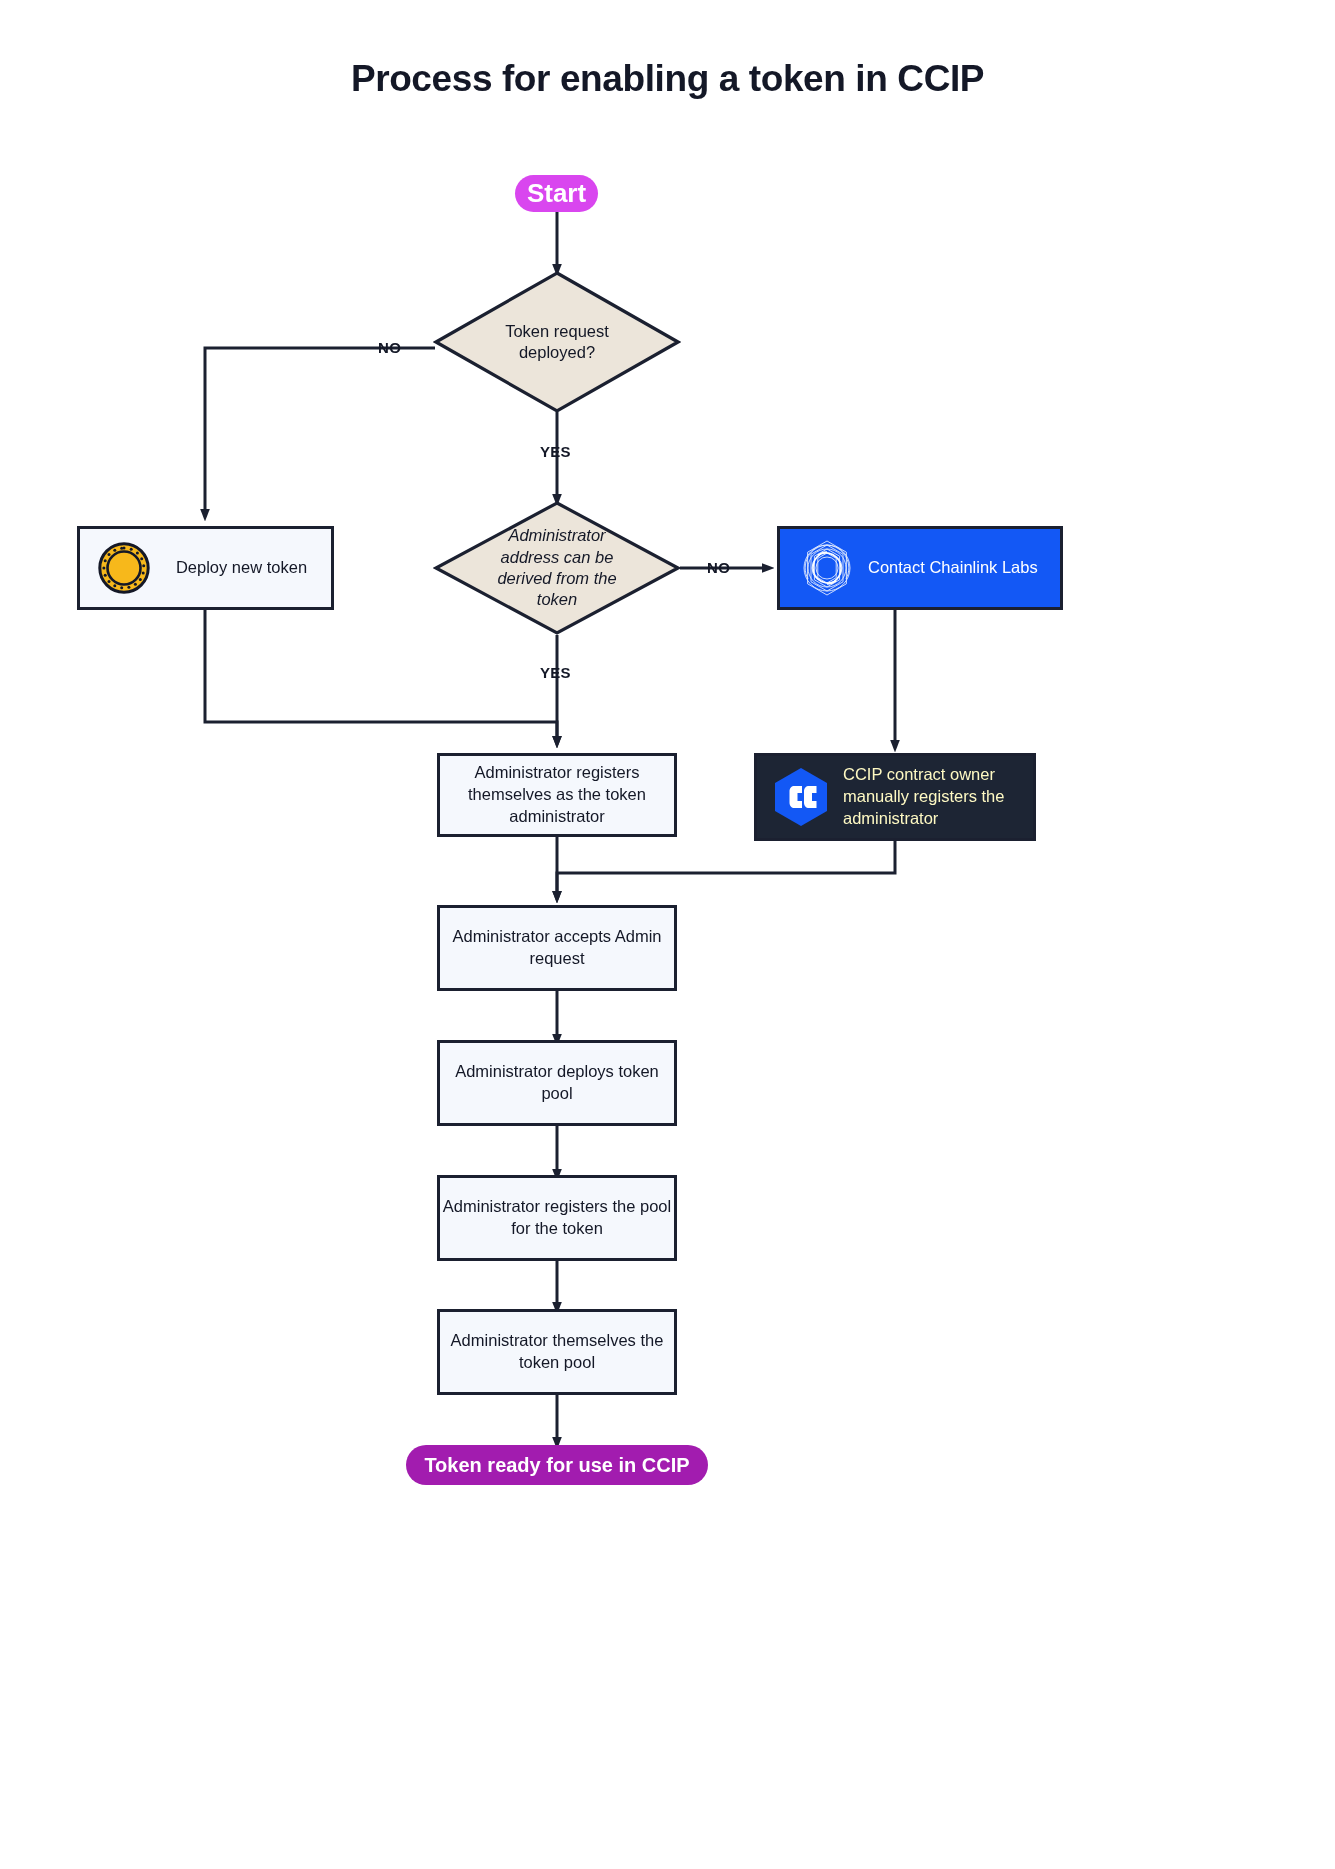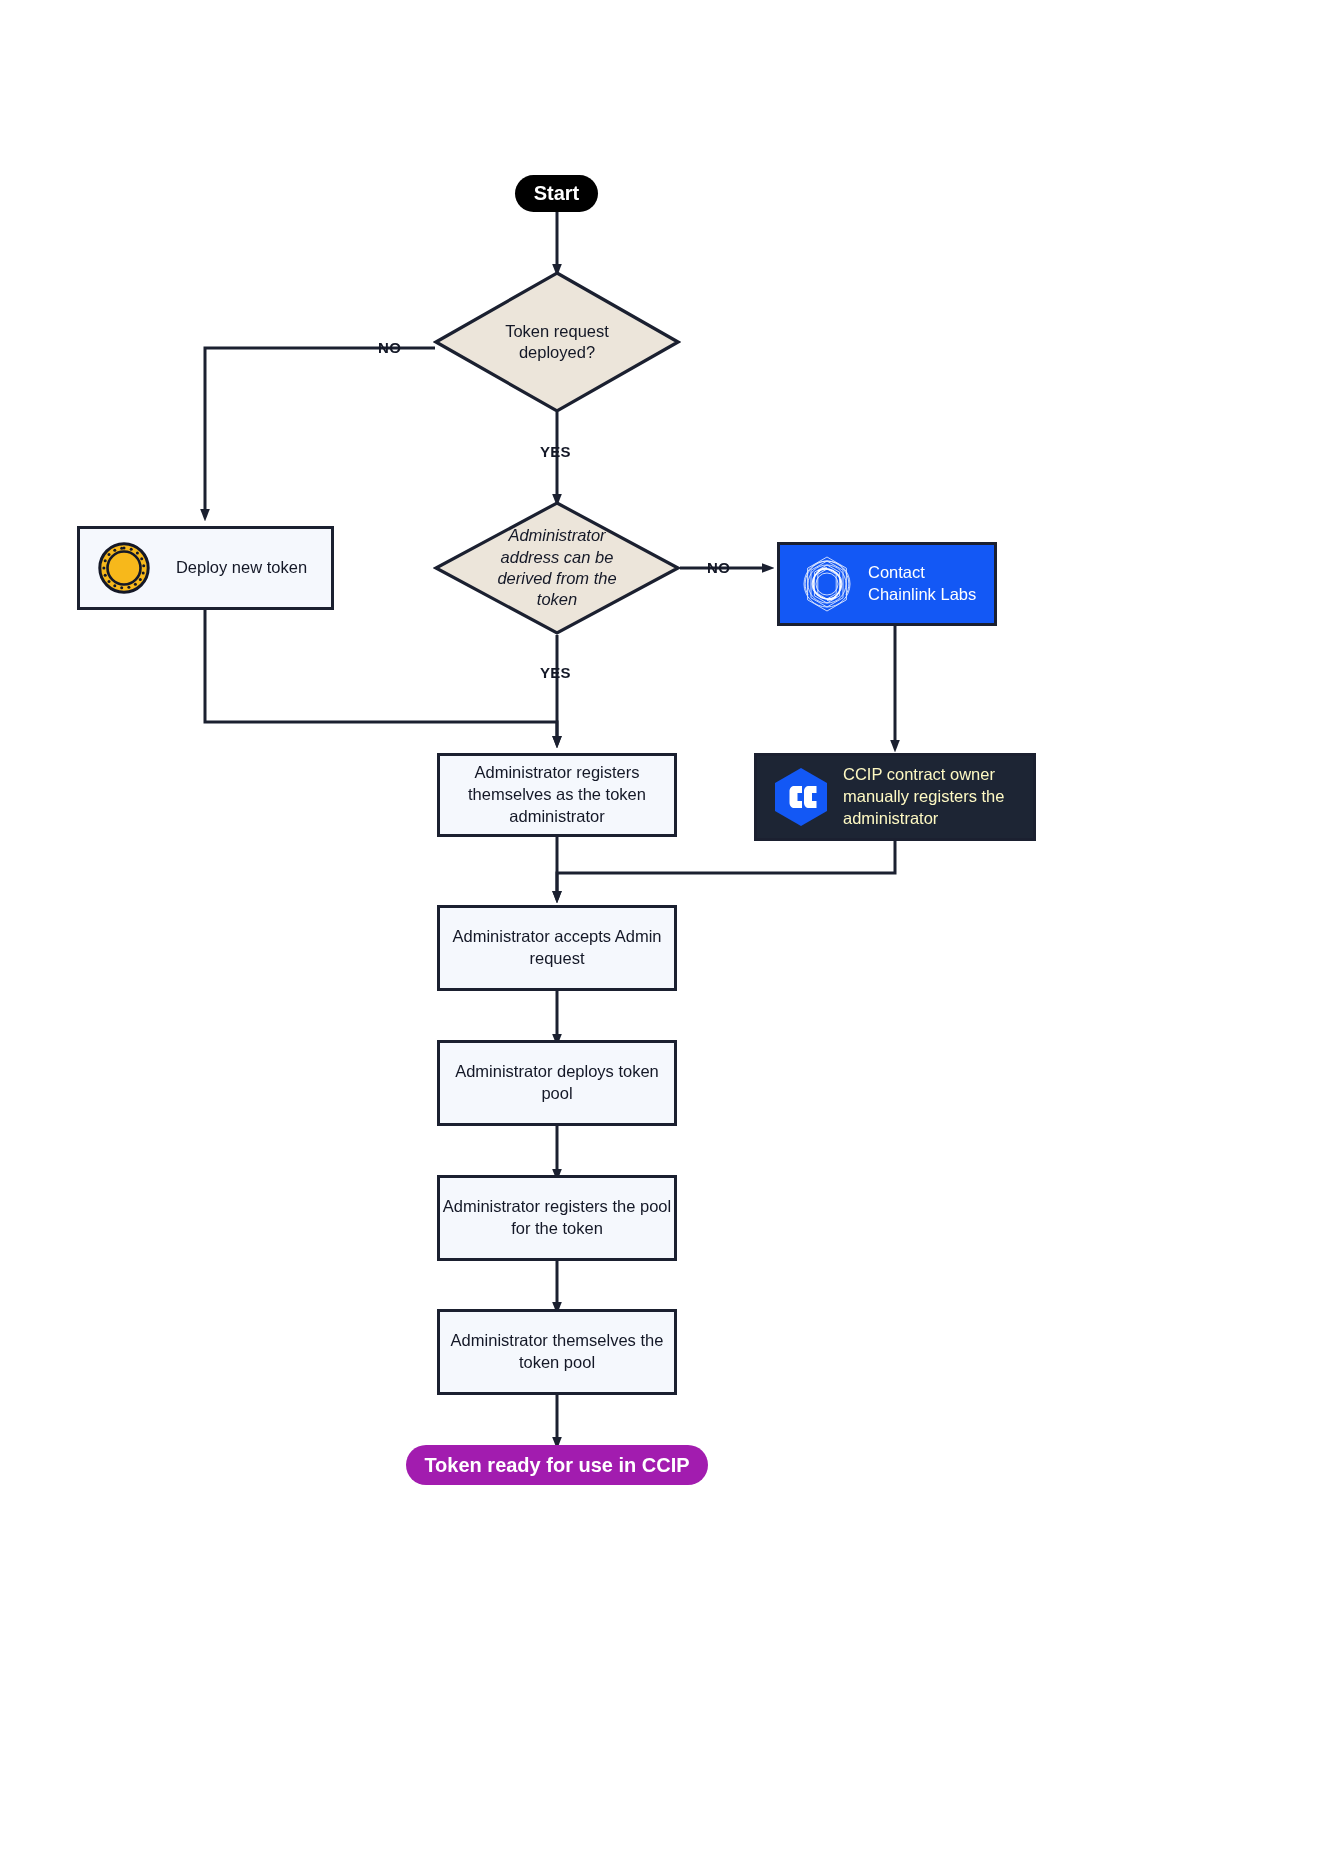--- a/index.html
+++ b/index.html
@@ -40,23 +40,23 @@
   
   .node { position: absolute; }
 
   .pill {
     display: flex; align-items: center; justify-content: center;
     border-radius: 999px;
     font-weight: 700;
     white-space: nowrap;
   }
   .pill-start {
-    background: #000000;
-    color: #ffffff;
-    font-size: 20px;
+    background: #d946ef;
+    color: #ffffff;
+    font-size: 26px;
   }
   .pill-end {
     background: #a21caf;
     color: #ffffff;
     font-size: 20px;
   }
 
   .diamond-wrap { position: absolute; }
   .diamond-wrap svg { position: absolute; left: 0; top: 0; }
   .diamond-label {
@@ -133,20 +133,21 @@
     letter-spacing: 0.3px;
     color: #141827;
     white-space: nowrap;
   }
 </style>
 </head>
 <body>
 
 <div id="stage">
 
+  <div class="title">Process for enabling a token in CCIP</div>
 
   <svg id="wires" viewBox="0 0 1335 1869" width="1335" height="1869">
     <defs>
       <marker id="arrow" markerWidth="12" markerHeight="12" refX="6.5" refY="5" orient="auto" markerUnits="userSpaceOnUse">
         <path d="M0,0 L13,5 L0,10 z" fill="#1b2030"></path>
       </marker>
     </defs>
     <g stroke="#1b2030" stroke-width="3" fill="none">
 
       <path d="M557,212 L557,270" marker-end="url(#arrow)"></path>
@@ -224,21 +225,21 @@
   <div class="diamond-wrap" style="left:433px; top:500px; width:248px; height:136px;">
     <svg width="248" height="136" viewBox="0 0 248 136">
       <polygon points="124,3 245,68 124,133 3,68" fill="#ece5da" stroke="#1b2030" stroke-width="3.2" stroke-linejoin="miter"></polygon>
     </svg>
     <div class="diamond-label" style="padding:0 52px;font-style:italic;">Administrator address can be derived from the token</div>
   </div>
 
   <div class="edge-label" style="left:707px; top:559px;">NO</div>
   <div class="edge-label" style="left:540px; top:664px;">YES</div>
 
-  <div class="node box-blue" style="left:777px; top:526px; width:220px; height:84px;margin-top:16px;">
+  <div class="node box-blue" style="left:777px; top:526px; width:286px; height:84px;">
     <div class="icon-slot">
       <svg width="66" height="66" viewBox="0 0 66 66">
         <g fill="none" stroke="#ffffff" stroke-width="0.85" opacity="0.92">
           <polygon points="33,6 52.4,17.2 52.4,48.8 33,60 13.6,48.8 13.6,17.2"></polygon>
           <polygon points="33,10 49,19.2 49,46.8 33,56 17,46.8 17,19.2"></polygon>
           <polygon points="33,14 45.6,21.2 45.6,44.8 33,52 20.4,44.8 20.4,21.2"></polygon>
           <polygon points="33,18 42.2,23.3 42.2,42.7 33,48 23.8,42.7 23.8,23.3"></polygon>
           <circle cx="33" cy="33" r="23"></circle>
           <circle cx="33" cy="33" r="19"></circle>
           <circle cx="33" cy="33" r="15"></circle>

